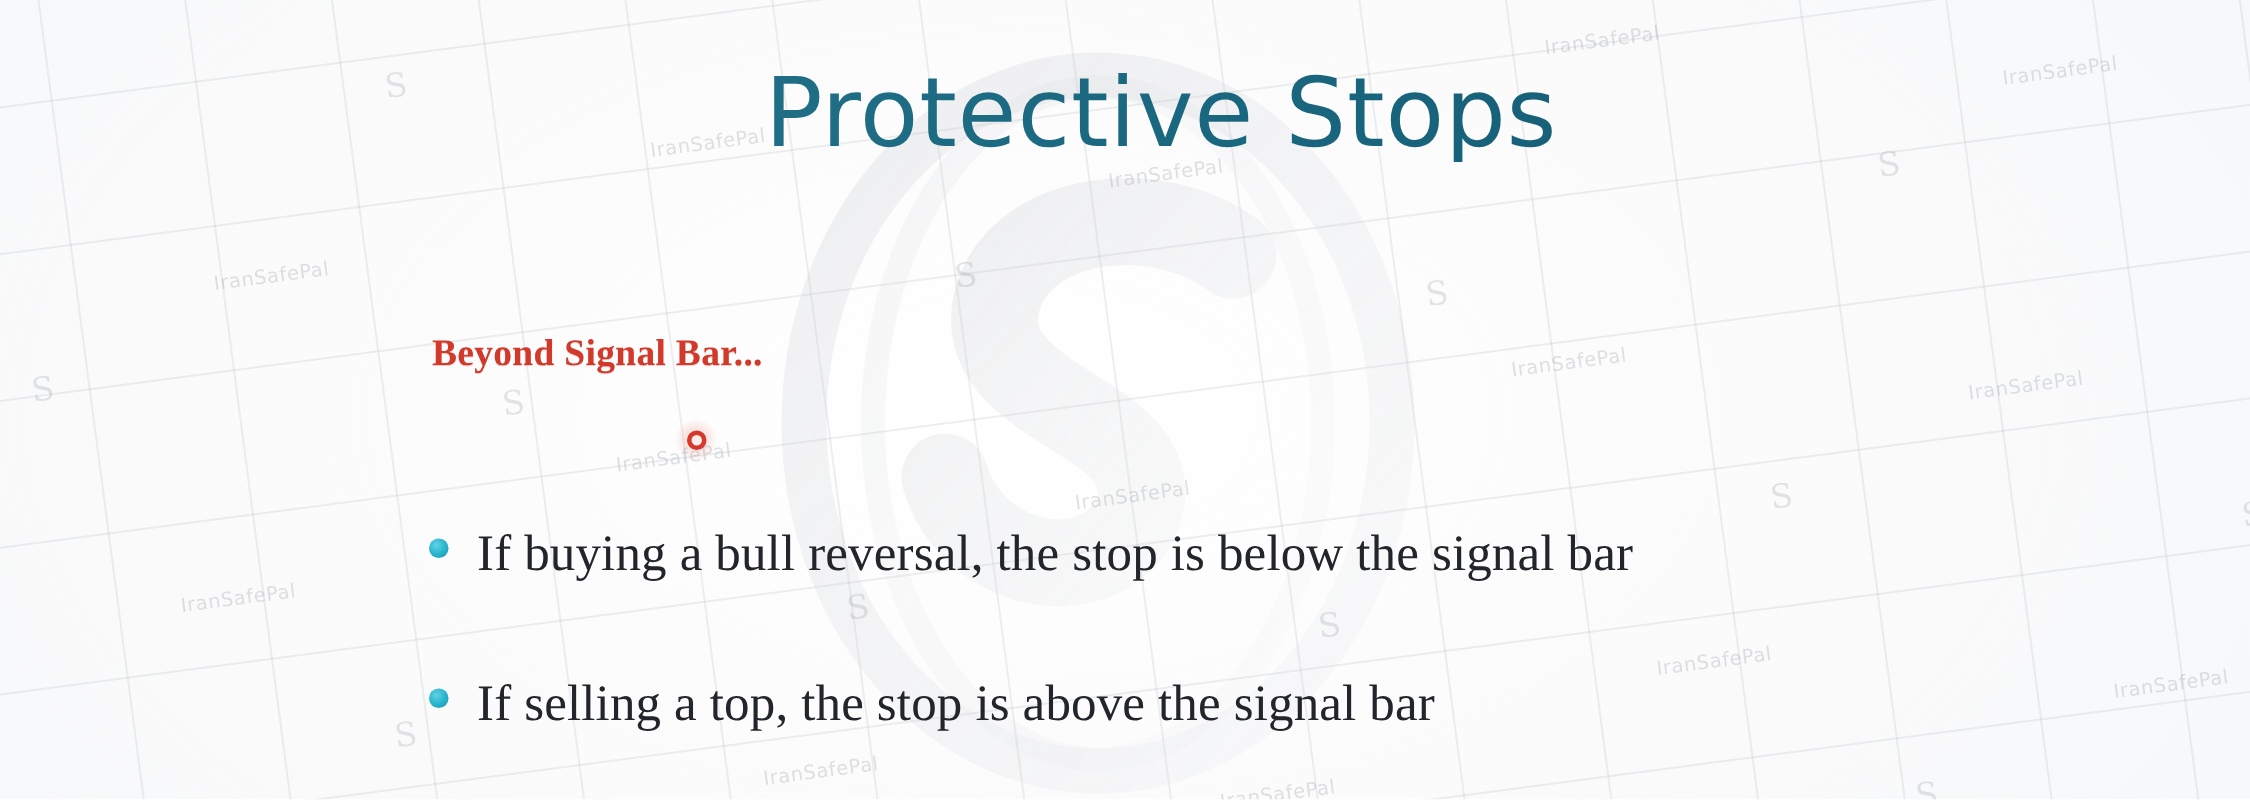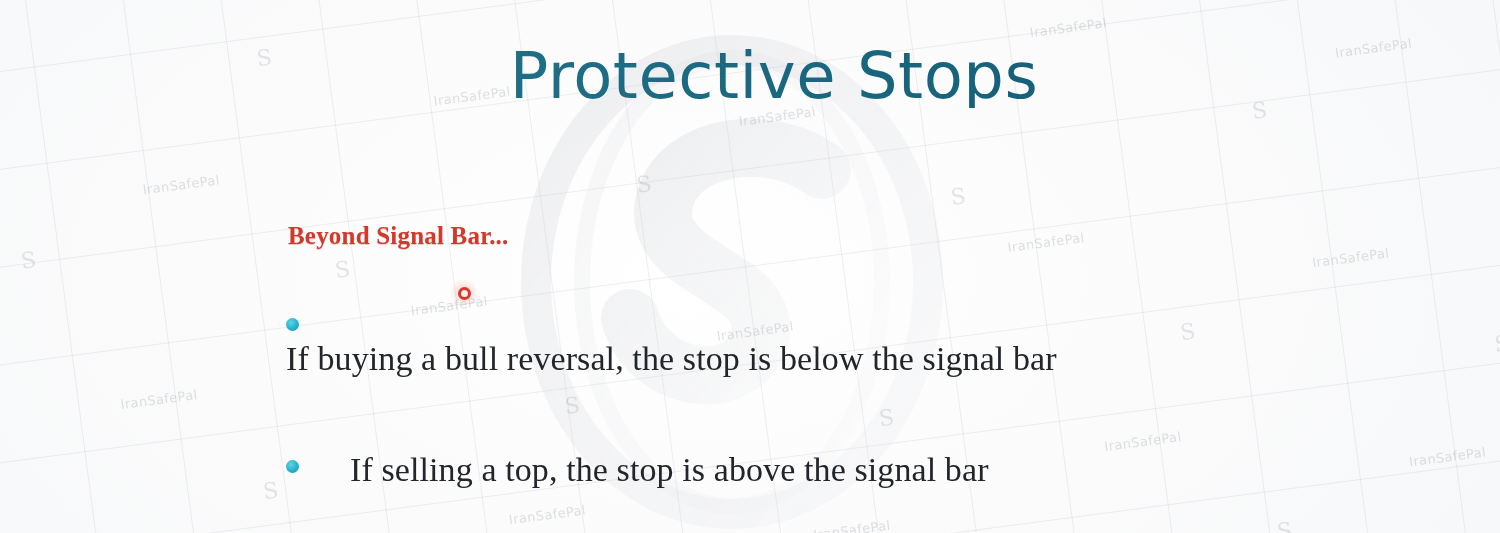--- a/index.html
+++ b/index.html
@@ -139,22 +139,22 @@
     background: #fdeeec;
     box-sizing: border-box;
   }
 
   .bullet-row {
     position: absolute;
     left: 286px;
     display: flex;
     align-items: baseline;
   }
-  #bullet-0 { top: 326px; flex-direction: column; }
-  #bullet-1 { top: 450px; gap: 32px; }
+  #bullet-0 { top: 350px; }
+  #bullet-1 { top: 450px; }
 
   .bullet-dot {
     width: 13px;
     height: 13px;
     border-radius: 50%;
     background: radial-gradient(circle at 38% 34%, #5fd3e6 0%, #24b2ca 55%, #1a96ad 100%);
     flex: 0 0 auto;
     margin-right: 19px;
     position: relative;
     top: -8px;

